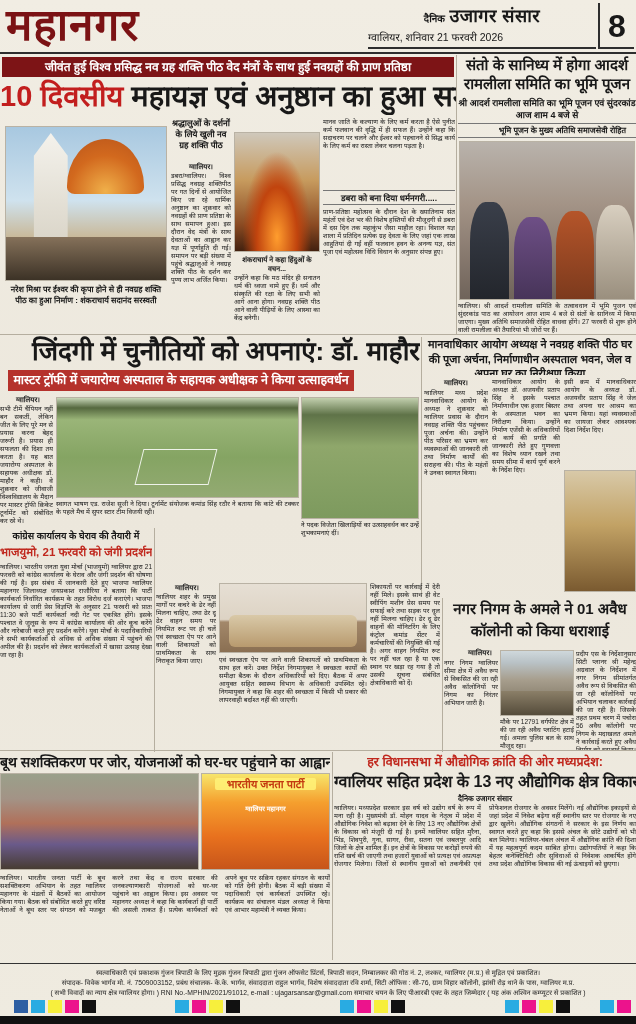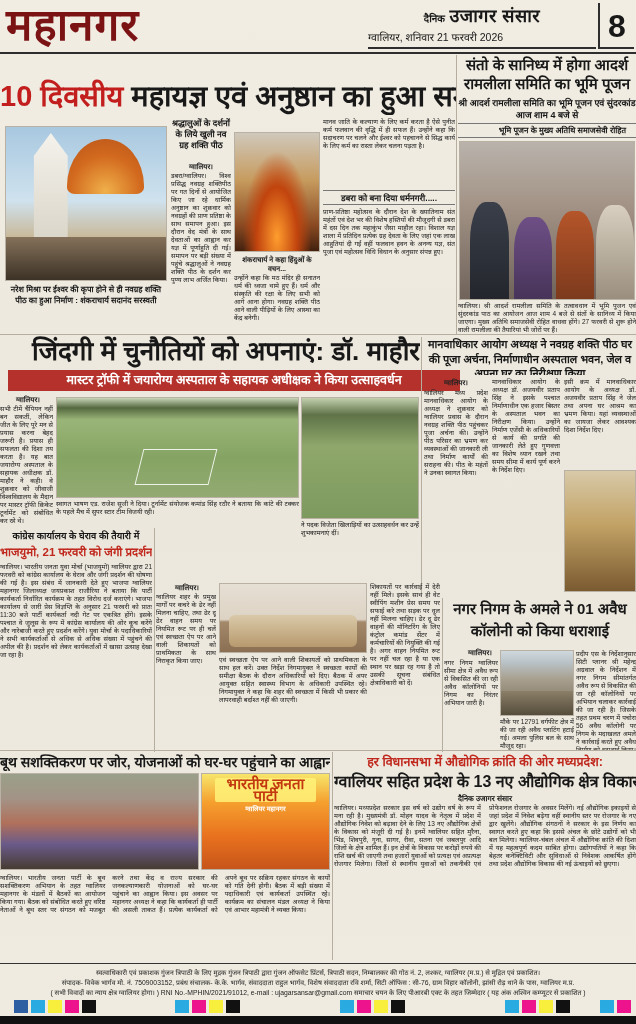--- a/index.html
+++ b/index.html
@@ -40,21 +40,21 @@
   .col4-body{left:323px;top:208px;width:132px;height:126px;}
   
   .ram-headline{left:458px;top:55px;width:178px;height:40px;font-size:15px;line-height:19px;font-weight:900;text-align:center;overflow:hidden;}
   .ram-deck1{left:458px;top:97px;width:178px;height:24px;font-size:9px;line-height:12px;font-weight:bold;text-align:center;overflow:hidden;}
   .ram-deck2{left:458px;top:123px;width:178px;height:15px;font-size:8px;font-weight:bold;text-align:center;border-top:1px solid #777;border-bottom:1px solid #777;line-height:14px;overflow:hidden;padding-left:31px;}
   .photo-ramlila{left:459px;top:141px;width:176px;height:159px;background:linear-gradient(180deg,#b9b3ac 0%,#a39386 40%,#6f635a 100%);}
   .ram-fig{position:absolute;bottom:0;width:22%;height:62%;background:linear-gradient(180deg,#3a3f4a,#23262c);border-radius:40% 40% 0 0;}
   .ram-body{left:458px;top:302px;width:178px;height:33px;}
   
   .sec2-headline{left:0px;top:336px;width:420px;height:32px;font-size:26px;line-height:31px;font-weight:900;text-align:right;white-space:nowrap;overflow:hidden;padding-left:32px;}
-  .sec2-redbar{left:8px;top:370px;width:452px;height:21px;background:#b5322c;color:#fff;font-size:12.5px;font-weight:bold;text-align:center;line-height:21px;white-space:nowrap;overflow:hidden;}
+  .sec2-redbar{left:8px;top:370px;width:346px;height:21px;background:#b5322c;color:#fff;font-size:12.5px;font-weight:bold;text-align:center;line-height:21px;white-space:nowrap;overflow:hidden;}
   .mt-city{left:2px;top:395px;width:52px;}
   .mt-left{left:0px;top:405px;width:53px;height:118px;}
   .photo-cricket{left:56px;top:397px;width:243px;height:101px;background:linear-gradient(180deg,#c8d6b8 0%,#55683f 10%,#9ab578 22%,#85a463 60%,#93aa72 100%);}
   .pitch{position:absolute;left:34%;top:52%;width:30%;height:34%;border:1px solid rgba(255,255,255,.85);transform:skewX(-14deg);}
   .mt-bottom{left:56px;top:500px;width:243px;height:26px;}
   .photo-people{left:301px;top:397px;width:118px;height:122px;background:linear-gradient(180deg,#c2cfae 0%,#5f7348 14%,#8fa76b 40%,#7d9a5e 100%);}
   .mt-rbottom{left:301px;top:521px;width:118px;height:26px;font-size:6.5px;line-height:8px;text-align:justify;overflow:hidden;}
   
   .mv-headline{left:424px;top:337px;width:212px;height:38px;font-size:11px;line-height:14.5px;font-weight:900;text-align:center;overflow:hidden;}
   .mv-city{left:424px;top:378px;width:64px;}
@@ -79,21 +79,21 @@
   .nn-city{left:444px;top:648px;width:72px;}
   .nn-colA{left:444px;top:659px;width:54px;height:92px;}
   .photo-demol{left:500px;top:650px;width:74px;height:66px;background:linear-gradient(180deg,#cfd8dc 0%,#b9c2c6 18%,#a79e8d 45%,#6f6654 100%);}
   .rubble{position:absolute;bottom:0;width:100%;height:38%;background:linear-gradient(180deg,#8b7f68,#554c3b);}
   .nn-colB{left:576px;top:650px;width:60px;height:101px;}
   .nn-bottomA{left:500px;top:718px;width:74px;height:33px;}
   
   .bt-headline{left:0px;top:752px;width:330px;height:19px;font-size:14px;font-weight:900;text-align:left;white-space:nowrap;overflow:hidden;}
   .photo-crowd{left:0px;top:773px;width:199px;height:97px;background:linear-gradient(180deg,#9aa08a 0%,#a39386 26%,#b0705a 52%,#6a5a8a 74%,#473c32 100%);}
   .photo-bjp{left:201px;top:773px;width:129px;height:97px;background:linear-gradient(180deg,#f7e56a 0%,#f59f2e 30%,#e8711e 66%,#c7551a 100%);}
-  .bjp-strip{position:absolute;top:4%;left:10%;width:80%;text-align:center;font-size:15px;font-weight:900;color:#c43a10;background:rgba(255,242,120,.85);border-radius:2px;line-height:12px;}
+  .bjp-strip{position:absolute;top:4%;left:10%;width:80%;text-align:center;font-size:11px;font-weight:900;color:#c43a10;background:rgba(255,242,120,.85);border-radius:2px;line-height:12px;}
   .bjp-sub{position:absolute;top:32%;left:14%;width:72%;text-align:center;font-size:6.5px;font-weight:bold;color:#fff;}
   .bt-body{left:0px;top:874px;width:330px;height:86px;column-count:3;column-gap:7px;}
   
   .in-kicker{left:334px;top:753px;width:302px;height:16px;font-size:12.5px;font-weight:900;color:#c0281e;text-align:center;white-space:nowrap;overflow:hidden;}
   .in-headline{left:334px;top:770px;width:302px;height:21px;font-size:16px;font-weight:900;text-align:center;white-space:nowrap;overflow:hidden;}
   .in-byline{left:334px;top:793px;width:302px;font-size:7.5px;font-weight:bold;text-align:center;}
   .in-body{left:334px;top:804px;width:302px;height:156px;column-count:2;column-gap:8px;}
   
   .ft-rule{left:0;top:963px;width:636px;height:1px;background:#333;}
   .ft-line{width:636px;text-align:center;font-size:6.8px;line-height:9px;color:#222;white-space:nowrap;overflow:hidden;}
@@ -112,20 +112,21 @@
 
   <div class="abs masthead">महानगर</div>
   <div class="abs hdr-right">
     <span class="paper-sm">दैनिक</span>
     <span class="paper-lg">उजागर संसार</span>
   </div>
   <div class="abs dateline">ग्वालियर, शनिवार 21 फरवरी 2026</div>
   <div class="abs pagenum">8</div>
   <div class="abs hdr-rule"></div>
 
+  <div class="abs banner">जीवंत हुई विश्व प्रसिद्ध नव ग्रह शक्ति पीठ वेद मंत्रों के साथ हुई नवग्रहों की प्राण प्रतिष्ठा</div>
   <div class="abs lead-headline">
     <span class="hl-red">10 दिवसीय</span><span> महायज्ञ एवं अनुष्ठान का हुआ समापन</span>
   </div>
 
   <div class="abs photo photo-temple">
     <div class="temple-spire"></div>
     <div class="umbrella"></div>
     <div class="crowd-band"></div>
   </div>
   <div class="abs lead-caption cap">नरेश मिश्रा पर ईश्वर की कृपा होने से ही नवग्रह शक्ति पीठ का हुआ निर्माण : शंकराचार्य सदानंद सरस्वती</div>

